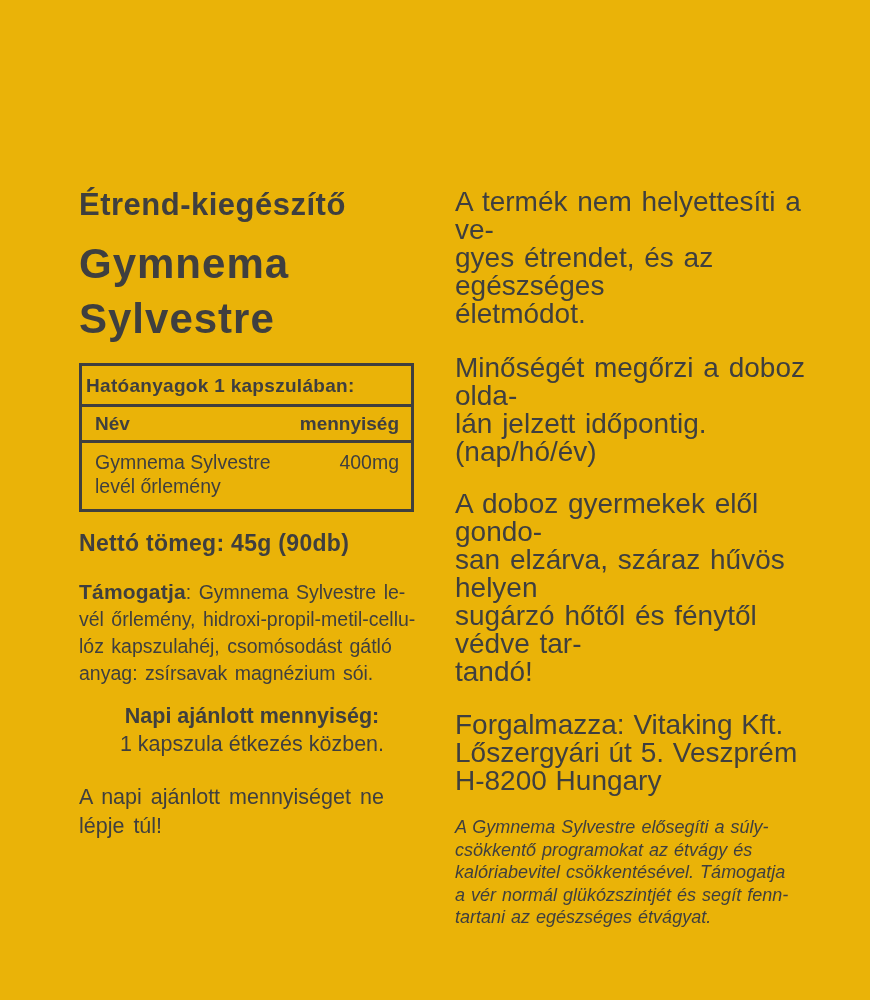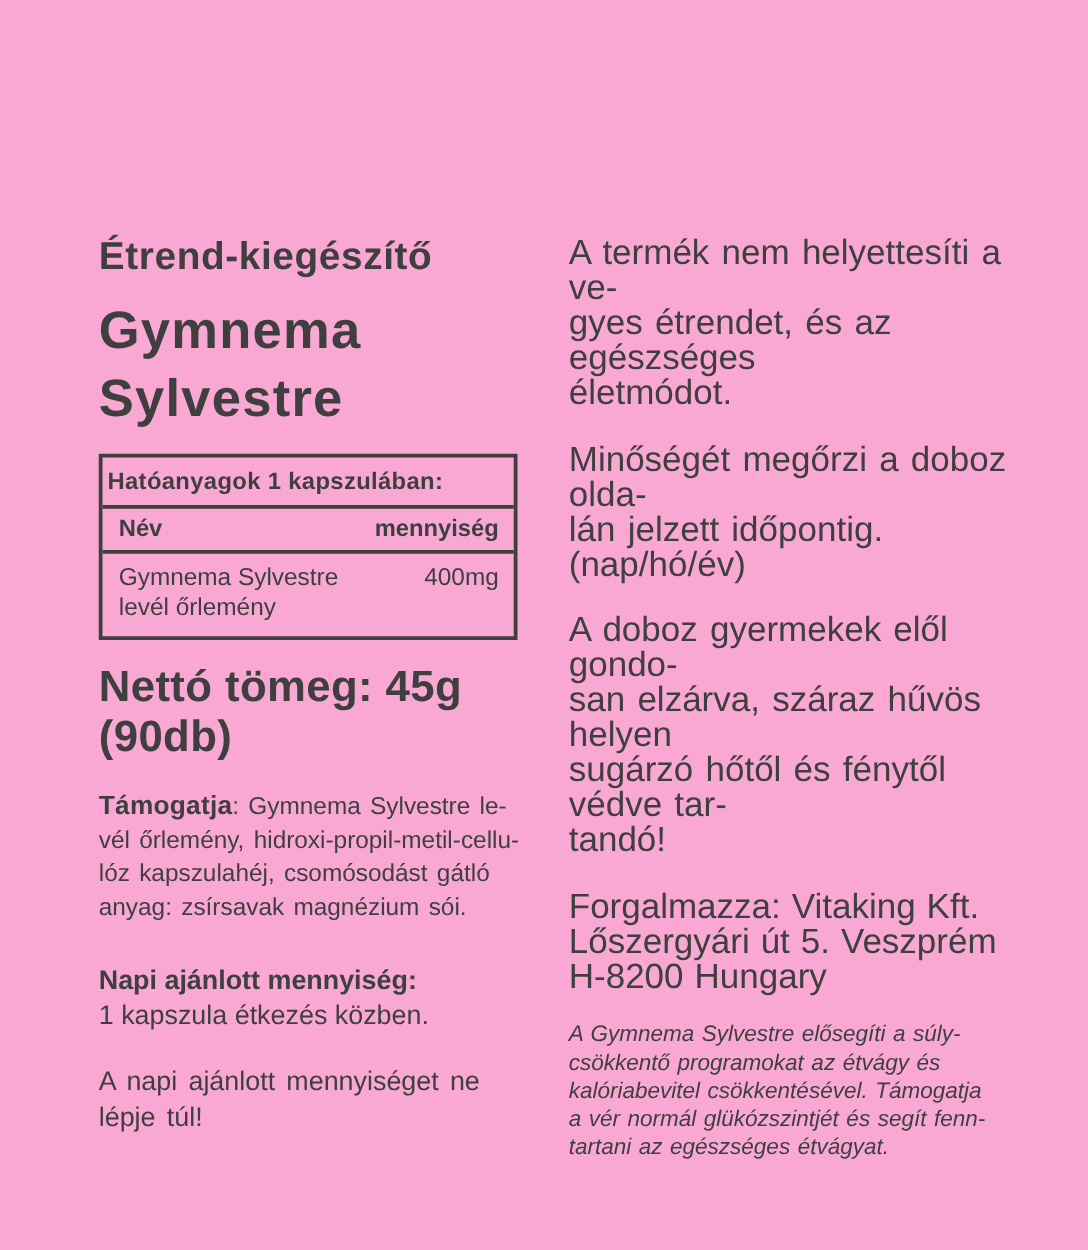--- a/index.html
+++ b/index.html
@@ -3,41 +3,41 @@
 <meta charset="utf-8">
 <style>
   html, body { margin: 0; padding: 0; }
   body {
     width: 870px; height: 1000px;
     background: #ffffff;
     font-family: "Liberation Sans", "DejaVu Sans", sans-serif;
     color: #3f3f3f;
     overflow: hidden;
   }
-  .page { position: relative; width: 870px; height: 1000px; background: #f9a8d4; }
+  .page { position: relative; width: 870px; height: 1000px; background: #eab308; }
   .pre { white-space: pre-line; }
 
   .col-left  { position: absolute; left: 79px;  top: 186px; width: 346px; }
   .col-right { position: absolute; left: 455px; top: 188px; width: 352px; }
 
   .subtitle { font-size: 31px; font-weight: bold; letter-spacing: 0.5px; line-height: 38px; }
   .title    { font-size: 42px; font-weight: bold; letter-spacing: 1px; line-height: 55px; margin-top: 12px; }
 
   .ing-table { margin-top: 17px; width: 329px; border: 3px solid #3f3f3f; }
   .tbl-header { font-size: 19px; font-weight: bold; padding: 9px 12px 7px 4px; border-bottom: 3px solid #3f3f3f; letter-spacing: 0.3px; }
   .tbl-cols   { display: flex; justify-content: space-between; font-size: 19px; font-weight: bold; padding: 6px 12px 5px 13px; border-bottom: 3px solid #3f3f3f; }
   .tbl-row    { display: flex; justify-content: space-between; font-size: 19.5px; line-height: 24px; padding: 7px 12px 11px 13px; }
   .tbl-row .qty { flex: 0 0 auto; margin-left: 10px; }
 
-  .net-weight { margin-top: 18px; font-size: 35px; font-weight: bold; letter-spacing: 0.3px; }
+  .net-weight { margin-top: 18px; font-size: 23px; font-weight: bold; letter-spacing: 0.3px; }
 
   .ingredients { margin-top: 21px; font-size: 19.5px; line-height: 27px; word-spacing: 2px; }
   .ingredients b { font-size: 21px; letter-spacing: 0.2px; }
 
-  .daily { margin-top: 30px; font-size: 21.5px; line-height: 28px; }
+  .daily { margin-top: 15px; font-size: 21.5px; line-height: 28px; text-align: center; }
   .daily .lbl { font-weight: bold; }
 
   .warning { margin-top: 25px; font-size: 21.5px; line-height: 29px; word-spacing: 3px; }
 
   .rp { margin: 0; font-size: 28px; line-height: 28px; word-spacing: 2px; }
   .rp + .rp { margin-top: 26px; }
   .rp.storage { margin-top: 24px; }
   .rp.distributor { margin-top: 25px; word-spacing: 1px; }
 
   .claim { margin: 21px 0 0 0; font-size: 18px; font-style: italic; line-height: 22.5px; word-spacing: 1px; }

